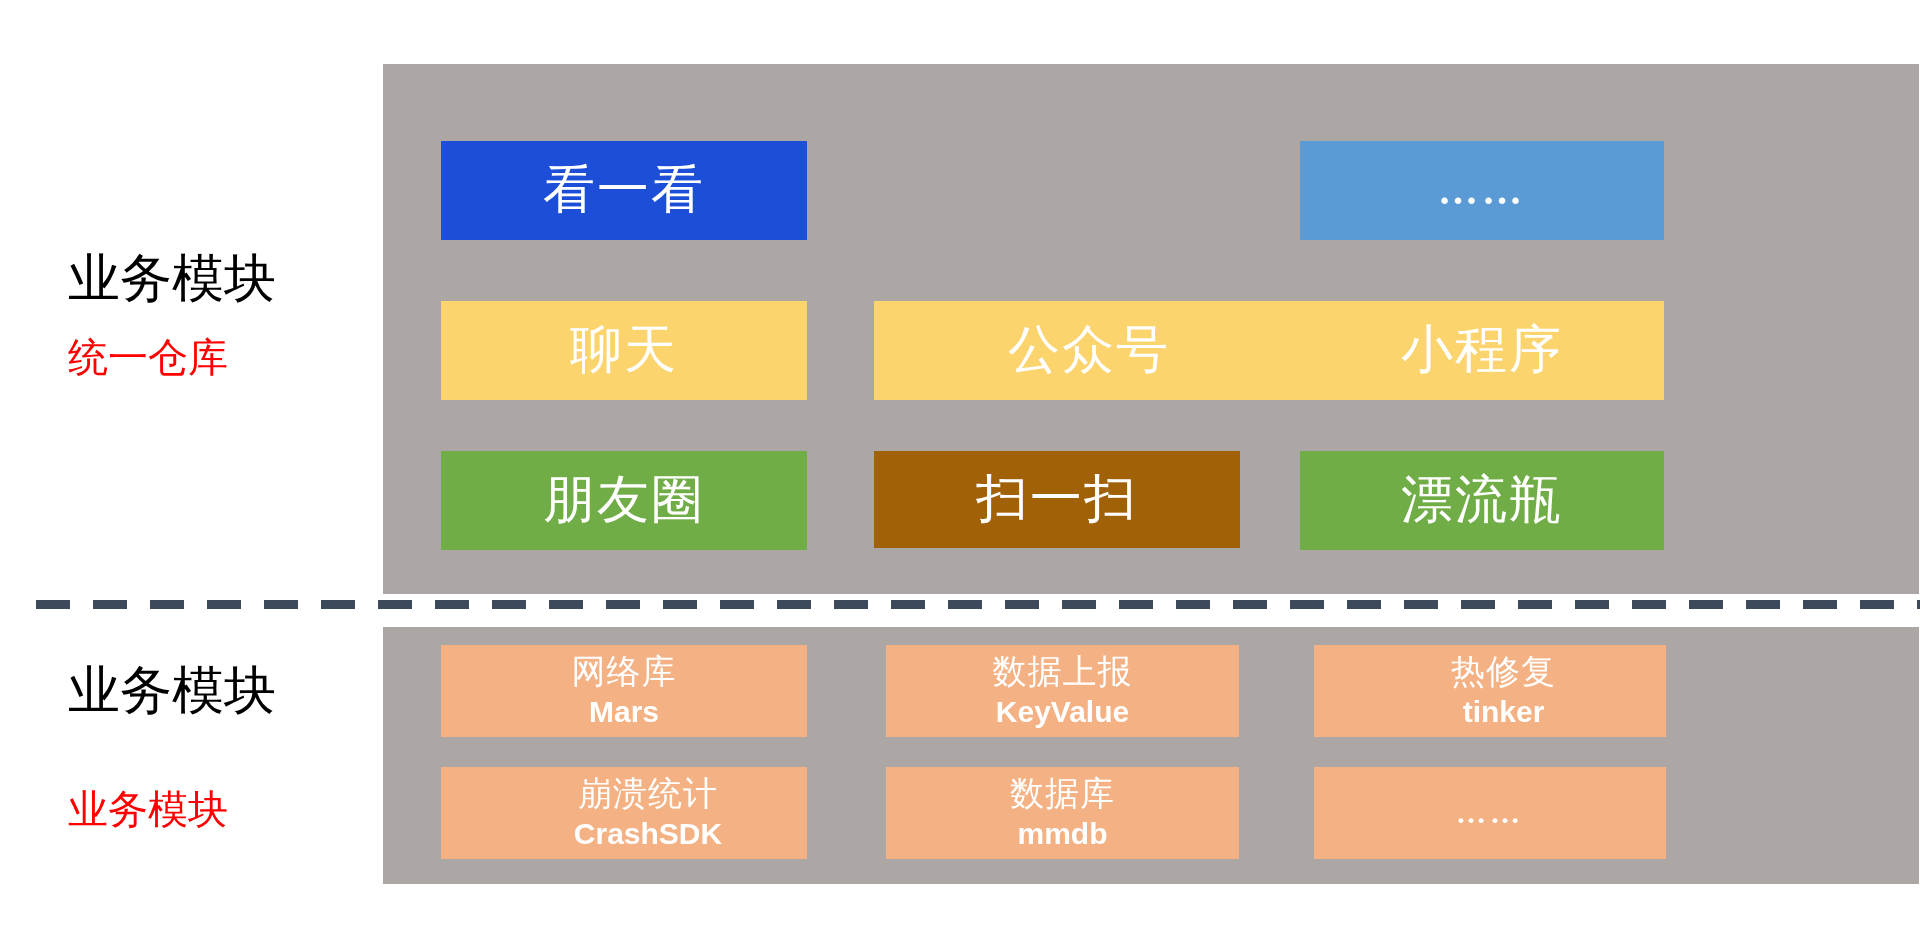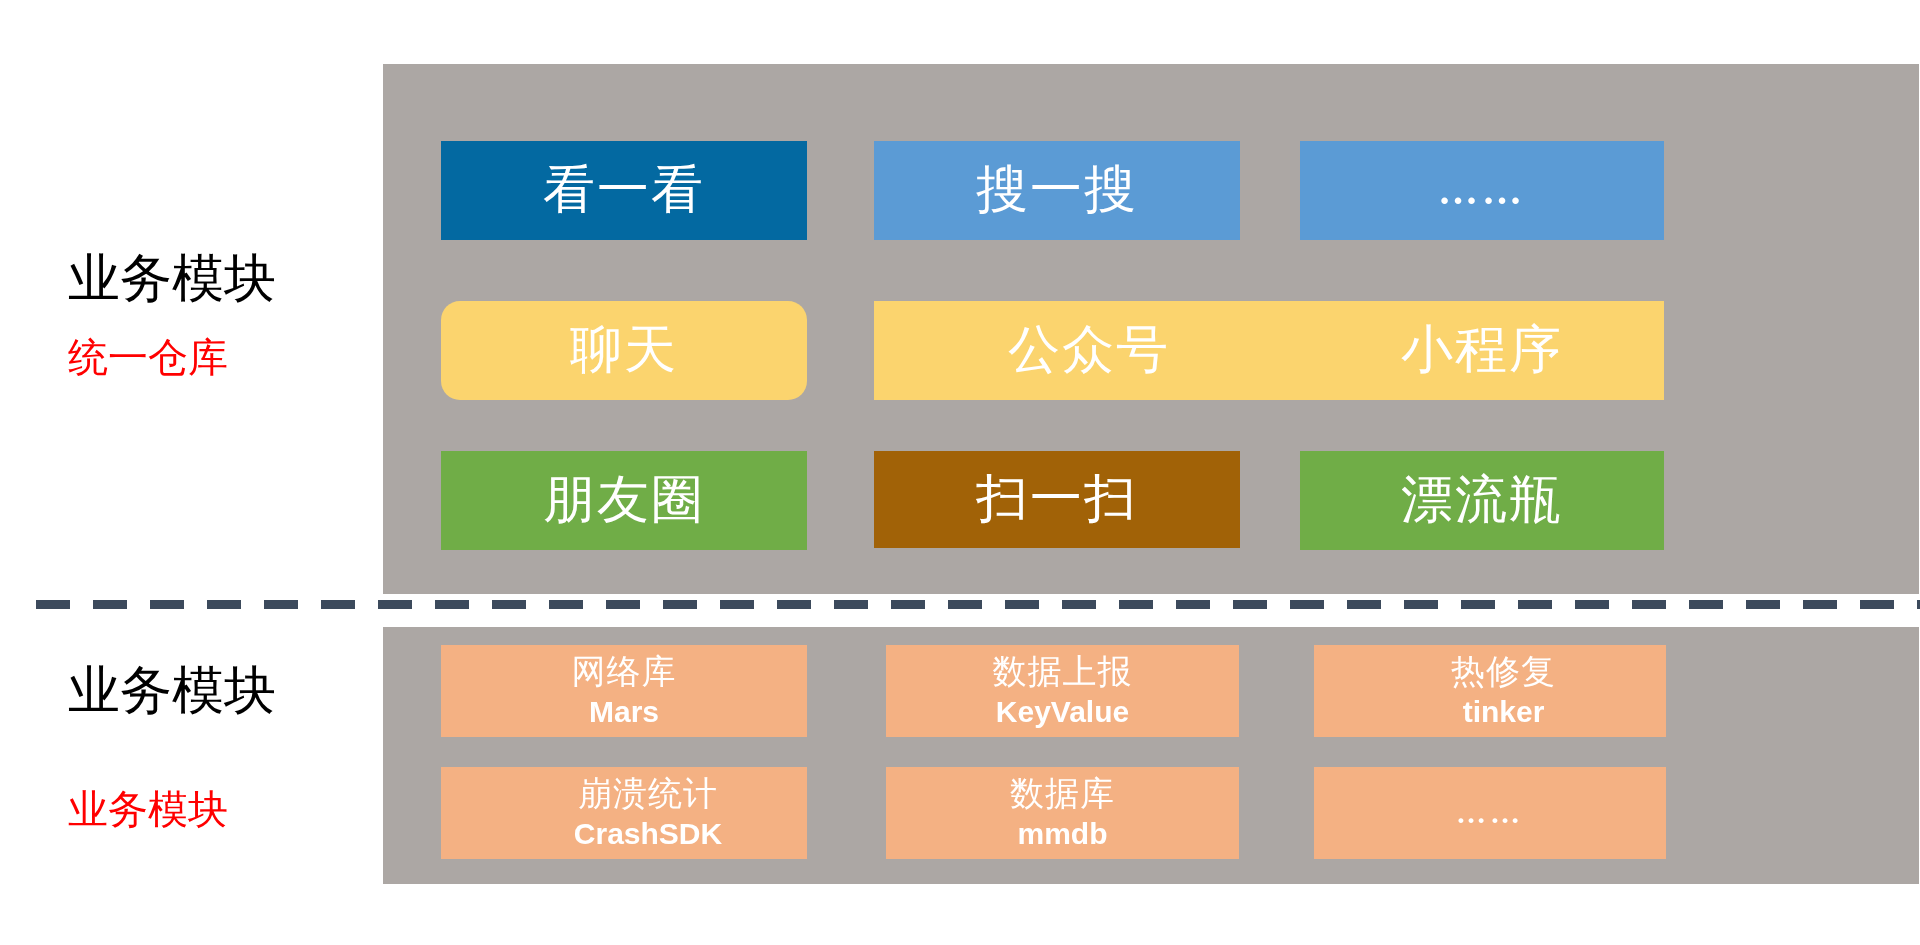--- a/index.html
+++ b/index.html
@@ -102,31 +102,28 @@
   <div class="panel" id="panel-base"></div>
 
   <div id="divider"></div>
 
   <div class="side-label side-title" id="label-business-title">业务模块</div>
   <div class="side-label side-sub" id="label-business-sub">统一仓库</div>
 
   <div class="side-label side-title" id="label-base-title">业务模块</div>
   <div class="side-label side-sub" id="label-base-sub">业务模块</div>
 
-  <div class="box" style="left:441px; top:141px; width:366px; height:99px; background:#0369a1;text-align:right;">
+  <div class="box" style="left:441px; top:141px; width:366px; height:99px; background:#1d4ed8;text-align:right;">
     <span class="cn">看一看</span>
-  </div>
-  <div class="box" style="left:874px; top:141px; width:366px; height:99px; background:#5B9BD5;">
-    <span class="cn">搜一搜</span>
   </div>
   <div class="box dots" style="left:1300px; top:141px; width:364px; height:99px; background:#5B9BD5;">
     <span class="cn">……</span>
   </div>
 
-  <div class="box" style="left:441px; top:301px; width:366px; height:99px; background:#FBD46E;border-radius:19px;">
+  <div class="box" style="left:441px; top:301px; width:366px; height:99px; background:#FBD46E;">
     <span class="cn">聊天</span>
   </div>
   <div class="box" style="left:874px; top:301px; width:430px; height:99px; background:#FBD46E;">
     <span class="cn">公众号</span>
   </div>
   <div class="box" style="left:1300px; top:301px; width:364px; height:99px; background:#FBD46E;">
     <span class="cn">小程序</span>
   </div>
 
   <div class="box" style="left:441px; top:451px; width:366px; height:99px; background:#70AD47;">

